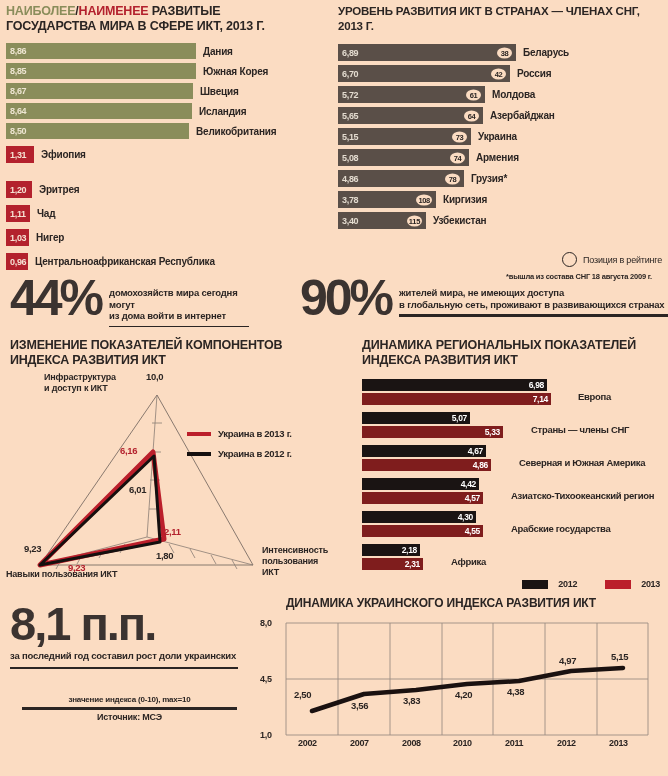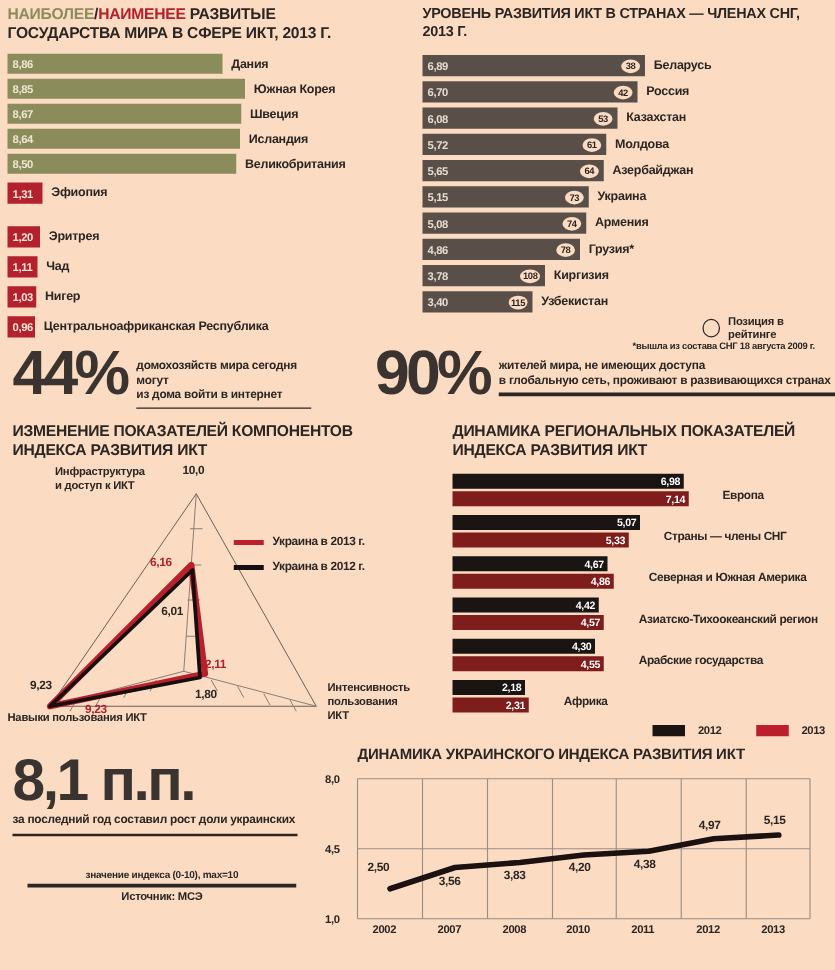--- a/index.html
+++ b/index.html
@@ -41,21 +41,21 @@
   .crank{
     position:absolute;right:4px;top:50%;transform:translateY(-50%);
     background:#fbdcc2;color:#2b2523;border-radius:50%;
     min-width:15px;height:11px;padding:0 2px;
     font-size:7.5px;font-weight:bold;line-height:11px;text-align:center;
     box-sizing:border-box;
   }
   .clab{font-size:10px;font-weight:bold;margin-left:7px;white-space:nowrap;letter-spacing:-0.2px;}
   .legend-pos{position:absolute;left:218px;top:208px;display:flex;align-items:center;}
   .legend-ring{width:13px;height:13px;border:1.4px solid #2b2523;border-radius:50%;}
-  .legend-pos span{font-size:9px;font-weight:bold;margin-left:6px;letter-spacing:-0.2px;}
+  .legend-pos span{font-size:9px;font-weight:normal;margin-left:6px;letter-spacing:-0.2px;}
   .footnote{position:absolute;left:168px;top:228px;font-size:7.5px;font-weight:bold;letter-spacing:-0.2px;}
 
   
   .bigstat{display:flex;align-items:flex-start;}
   .bignum{font-size:50px;font-weight:bold;line-height:44px;letter-spacing:-3px;color:#3b3330;}
   .bigtxt{font-size:9.5px;font-weight:bold;line-height:11.5px;margin-top:11px;margin-left:8px;letter-spacing:-0.2px;}
   .rulethick{height:2.5px;background:#2b2523;}
   .rulethin{height:1px;background:#2b2523;}
 
   #blk-44{left:10px;top:276px;width:250px;}
@@ -99,21 +99,21 @@
 <body>
 
 <div class="abs" id="blk-world">
   <div class="ttl">
     <span class="olive">НАИБОЛЕЕ</span><span>/</span><span class="redt">НАИМЕНЕЕ</span>
     <span>РАЗВИТЫЕ</span><br>
     <span>ГОСУДАРСТВА МИРА В СФЕРЕ ИКТ, 2013 г.</span>
   </div>
   <div style="margin-top:10px">
     <div class="wbar-row">
-      <div class="wbar" style="width:172px">8,86</div>
+      <div class="wbar" style="width:190px">8,86</div>
       <div class="wlab">Дания</div>
     </div>
     <div class="wbar-row">
       <div class="wbar" style="width:190px">8,85</div>
       <div class="wlab">Южная Корея</div>
     </div>
     <div class="wbar-row">
       <div class="wbar" style="width:187px">8,67</div>
       <div class="wlab">Швеция</div>
     </div>
@@ -159,27 +159,20 @@
         <span class="crank">38</span>
       </div>
       <div class="clab">Беларусь</div>
     </div>
     <div class="cbar-row">
       <div class="cbar" style="width:172px">
         <span>6,70</span>
         <span class="crank">42</span>
       </div>
       <div class="clab">Россия</div>
-    </div>
-    <div class="cbar-row">
-      <div class="cbar" style="width:156px">
-        <span>6,08</span>
-        <span class="crank">53</span>
-      </div>
-      <div class="clab">Казахстан</div>
     </div>
     <div class="cbar-row">
       <div class="cbar" style="width:147px">
         <span>5,72</span>
         <span class="crank">61</span>
       </div>
       <div class="clab">Молдова</div>
     </div>
     <div class="cbar-row">
       <div class="cbar" style="width:145px">
@@ -325,21 +318,21 @@
     <span>ИНДЕКСА РАЗВИТИЯ ИКТ</span>
   </div>
 
   <div style="margin-top:12px;position:relative;height:215px">
     <div class="rg-group">
       <div class="rg-bar b2012" style="width:185px">6,98</div>
       <div class="rg-bar b2013" style="width:189px">7,14</div>
       <div class="rg-name" style="left:197px">Европа</div>
     </div>
     <div class="rg-group">
-      <div class="rg-bar b2012" style="width:150px">5,07</div>
+      <div class="rg-bar b2012" style="width:108px">5,07</div>
       <div class="rg-bar b2013" style="width:141px">5,33</div>
       <div class="rg-name" style="left:150px">Страны — члены СНГ</div>
     </div>
     <div class="rg-group">
       <div class="rg-bar b2012" style="width:124px">4,67</div>
       <div class="rg-bar b2013" style="width:129px">4,86</div>
       <div class="rg-name" style="left:138px">Северная и Южная Америка</div>
     </div>
     <div class="rg-group">
       <div class="rg-bar b2012" style="width:117px">4,42</div>

